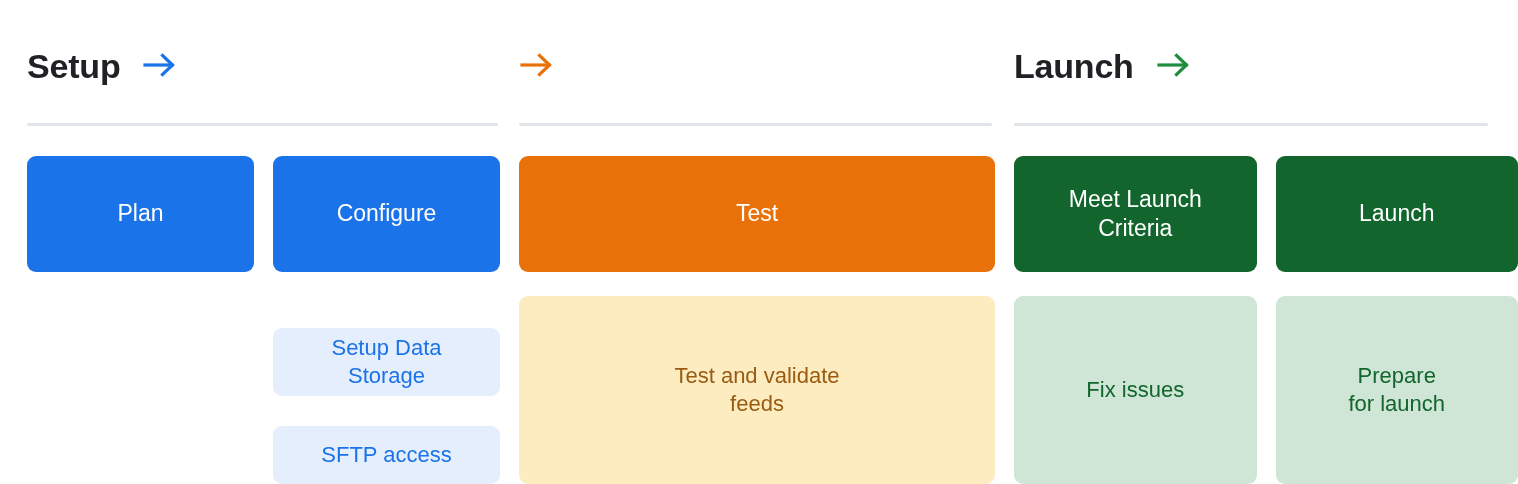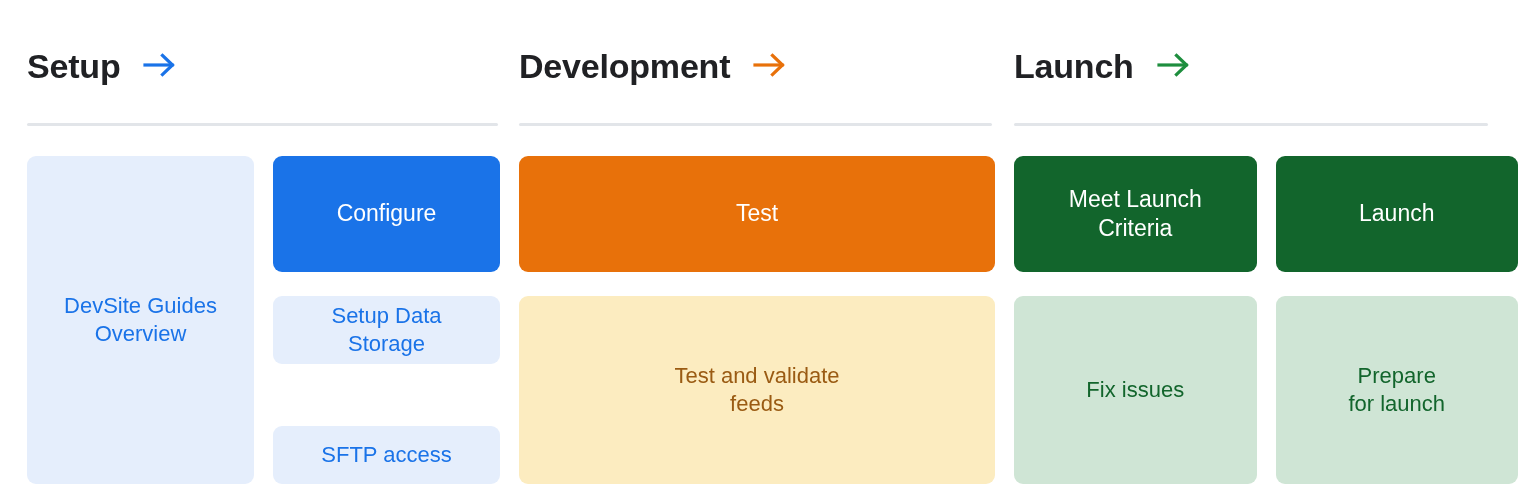--- a/index.html
+++ b/index.html
@@ -134,38 +134,36 @@
         <svg width="36" height="30" viewBox="0 0 36 30" aria-hidden="true">
           <path d="M3 15 H30" stroke="#1a73e8" stroke-width="3.2" stroke-linecap="square" fill="none"></path>
           <path d="M20.5 5.5 L30.5 15 L20.5 24.5" stroke="#1a73e8" stroke-width="3.2" fill="none" stroke-linecap="square" stroke-linejoin="miter"></path>
         </svg>
       </span>
     </div>
     <div class="phase-divider"></div>
     <div class="phase-body">
 
       <div class="track">
-        <div class="card card-sub blue tall" style="white-space:pre-line;">DevSite Guides
-Overview</div>
+        <div class="card card-primary blue">Plan</div>
       </div>
 
       <div class="track">
         <div class="card card-primary blue">Configure</div>
-        <div class="card card-sub blue short-a" style="white-space:pre-line;">Setup Data
+        <div class="card card-sub blue short-a" style="white-space:pre-line;margin-top:32px;">Setup Data
 Storage</div>
         <div class="spacer-a"></div>
         <div class="card card-sub blue short-b">SFTP access</div>
       </div>
 
     </div>
   </section>
 
   <section class="phase phase-development">
     <div class="phase-header">
-      <span class="phase-title">Development</span>
       <span class="arrow-icon">
         <svg width="36" height="30" viewBox="0 0 36 30" aria-hidden="true">
           <path d="M3 15 H30" stroke="#e8710a" stroke-width="3.2" stroke-linecap="square" fill="none"></path>
           <path d="M20.5 5.5 L30.5 15 L20.5 24.5" stroke="#e8710a" stroke-width="3.2" fill="none" stroke-linecap="square" stroke-linejoin="miter"></path>
         </svg>
       </span>
     </div>
     <div class="phase-divider"></div>
     <div class="phase-body">
 

